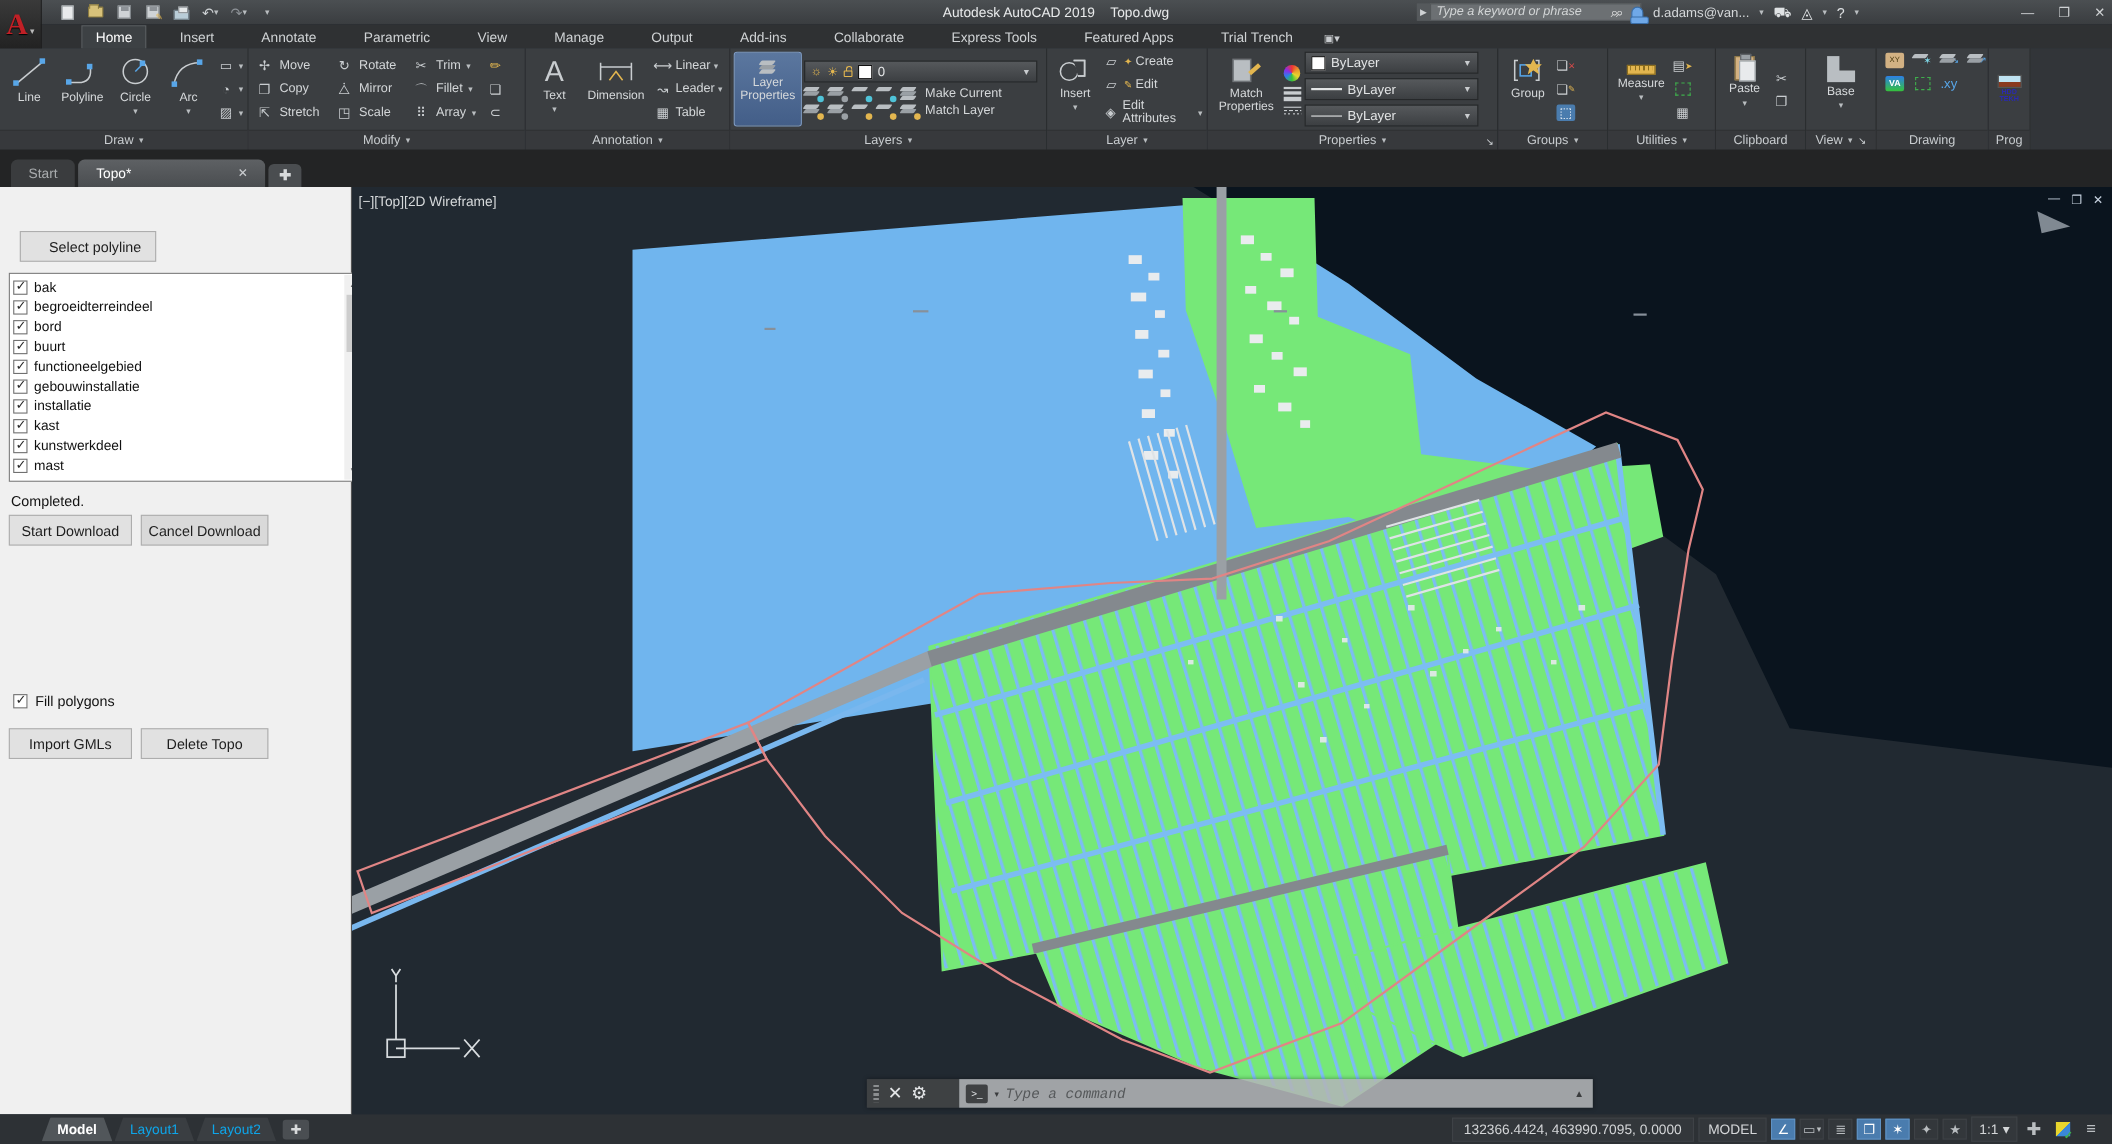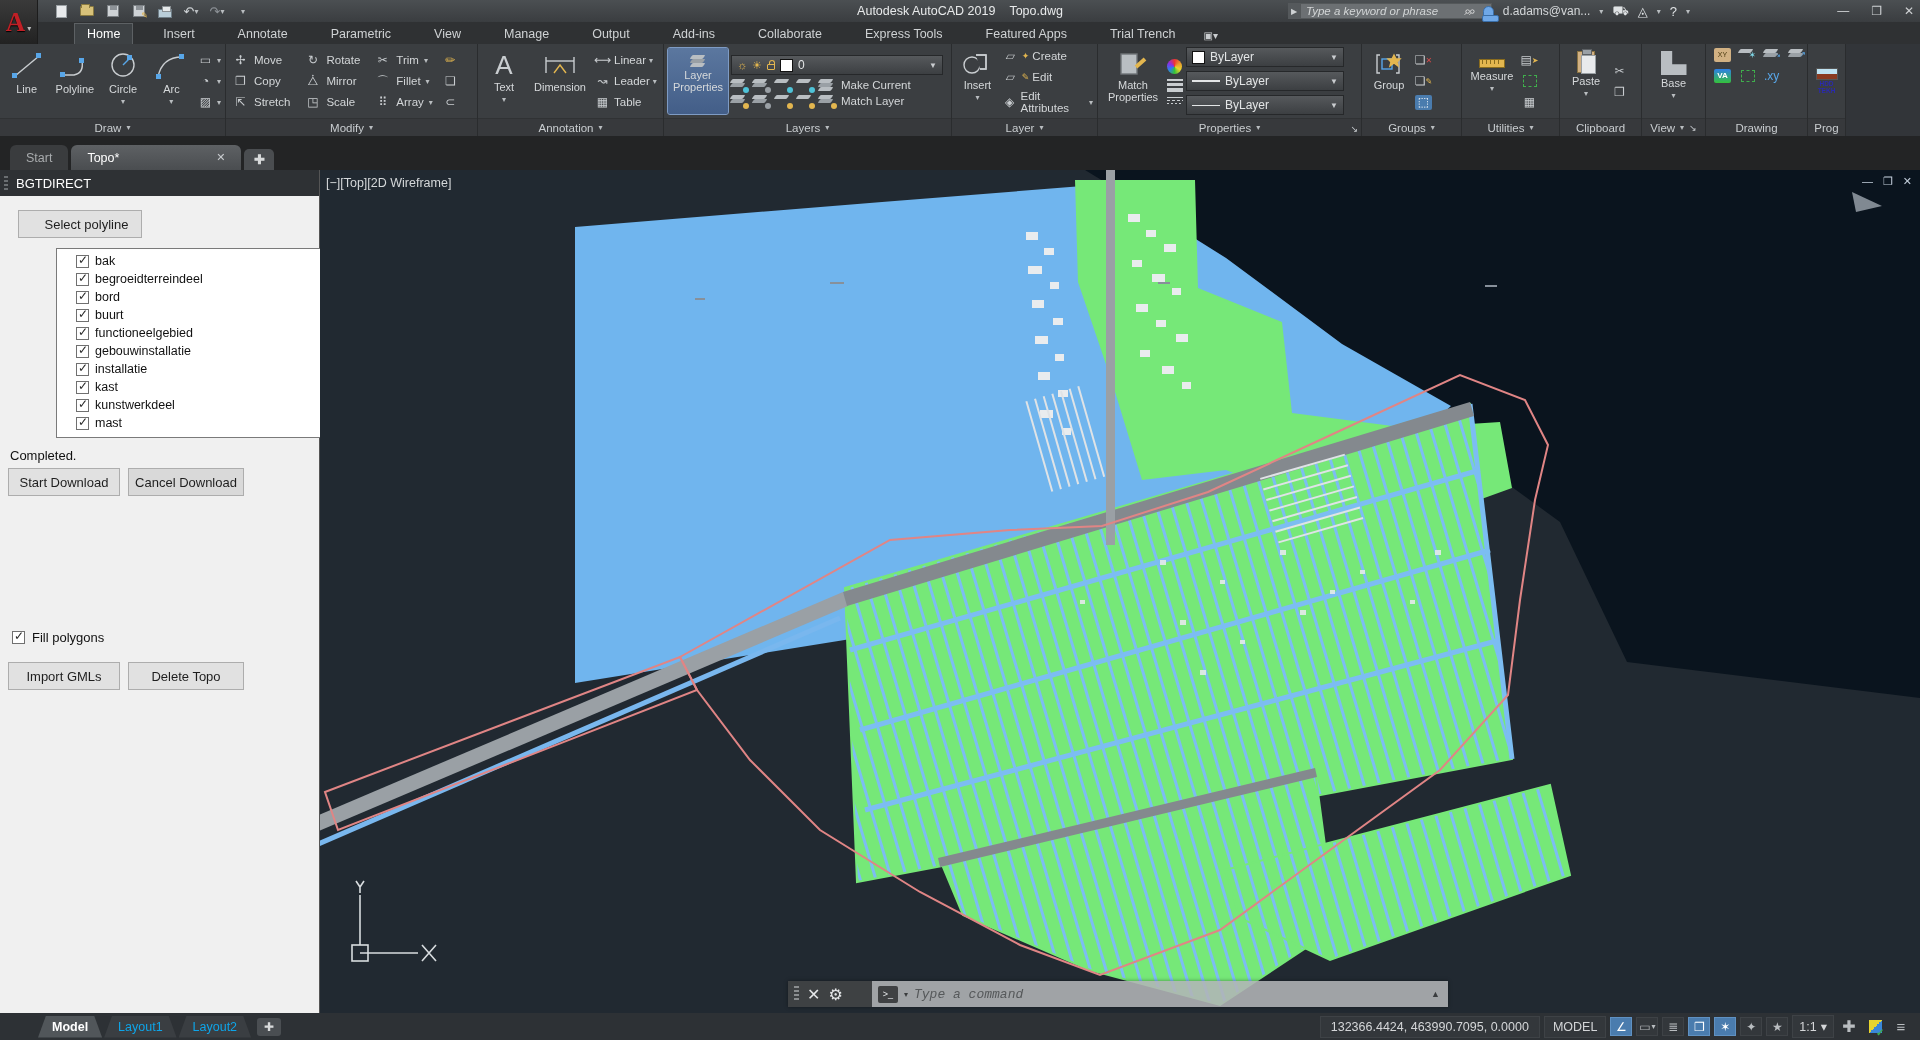--- a/index.html
+++ b/index.html
@@ -94,21 +94,21 @@
   .ftab-add { height:21px; width:30px; margin-bottom:0px; border-radius:5px 5px 0 0; background:#4a4d50; color:#d8dadb;
     display:flex; align-items:center; justify-content:center; font-size:13px; font-weight:bold; }
 
   
   .plugin { position:absolute; left:0; top:170px; width:320px; height:843px; background:#f0f0f0; border-right:1px solid #555; }
   .plugin-header { height:26px; background:#2e3134; color:#fff; font-size:13px; display:flex; align-items:center; padding-left:16px; position:relative; }
   .plugin-header .grip { position:absolute; left:4px; top:6px; width:4px; height:14px;
     background:repeating-linear-gradient(#6a6e71 0 2px,transparent 2px 4px); }
   .wbtn { background:#e1e1e1; border:1px solid #adadad; color:#1e1e1e; font-size:13px; display:flex; align-items:center; justify-content:center; }
   .selpoly { position:absolute; left:18px; top:40px; width:124px; height:28px;padding-left:13px; }
-  .lbox { position:absolute; left:8px; top:78px; width:324px; height:190px; background:#fff; border:1px solid #7a7a7a; padding:3px 16px;margin-left:48px; }
+  .lbox { position:absolute; left:8px; top:78px; width:324px; height:190px; background:#fff; border:1px solid #7a7a7a; padding:3px 0; }
   .litem { display:flex; align-items:center; gap:6px; height:18px; font-size:12.5px; color:#111; padding-left:3px; }
   .cb { width:13px; height:13px; background:#fff; border:1px solid #707070; position:relative; flex:none; }
   .cb:after { content:"✓"; position:absolute; left:1px; top:-3px; font-size:12px; color:#2b2b2b; }
   .sbar { position:absolute; right:1px; top:1px; width:17px; bottom:1px; background:#f0f0f0; }
   .sbar .up,.sbar .dn { position:absolute; left:0; width:17px; height:16px; color:#606060; font-size:9px; display:flex; align-items:center; justify-content:center; }
   .sbar .up{top:0;} .sbar .dn{bottom:0;}
   .sbar .thumb { position:absolute; left:2px; top:18px; width:13px; height:52px; background:#cdcdcd; }
   .completed { position:absolute; left:10px; top:278px; font-size:13px; color:#111; }
   .dl1 { position:absolute; left:8px; top:298px; width:112px; height:28px; }
   .dl2 { position:absolute; left:128px; top:298px; width:116px; height:28px; background:#d9d9d9; }
@@ -686,24 +686,20 @@
         <span>Start</span>
       </div>
     <div class="ftab active" style="width:170px;justify-content:space-between">
       <span>Topo*</span>
         <span class="x">✕</span>
     </div>
     <div class="ftab-add">✚</div>
   </div>
 
   <div class="plugin">
-    <div class="plugin-header">
-      <span class="grip"></span>
-      <span>BGTDIRECT</span>
-    </div>
     <button class="wbtn selpoly">Select polyline</button>
 
     <div class="lbox">
       <div class="litem">
           <span class="cb"></span>
           <span>bak</span>
         </div>
       <div class="litem">
           <span class="cb"></span>
           <span>begroeidterreindeel</span>

